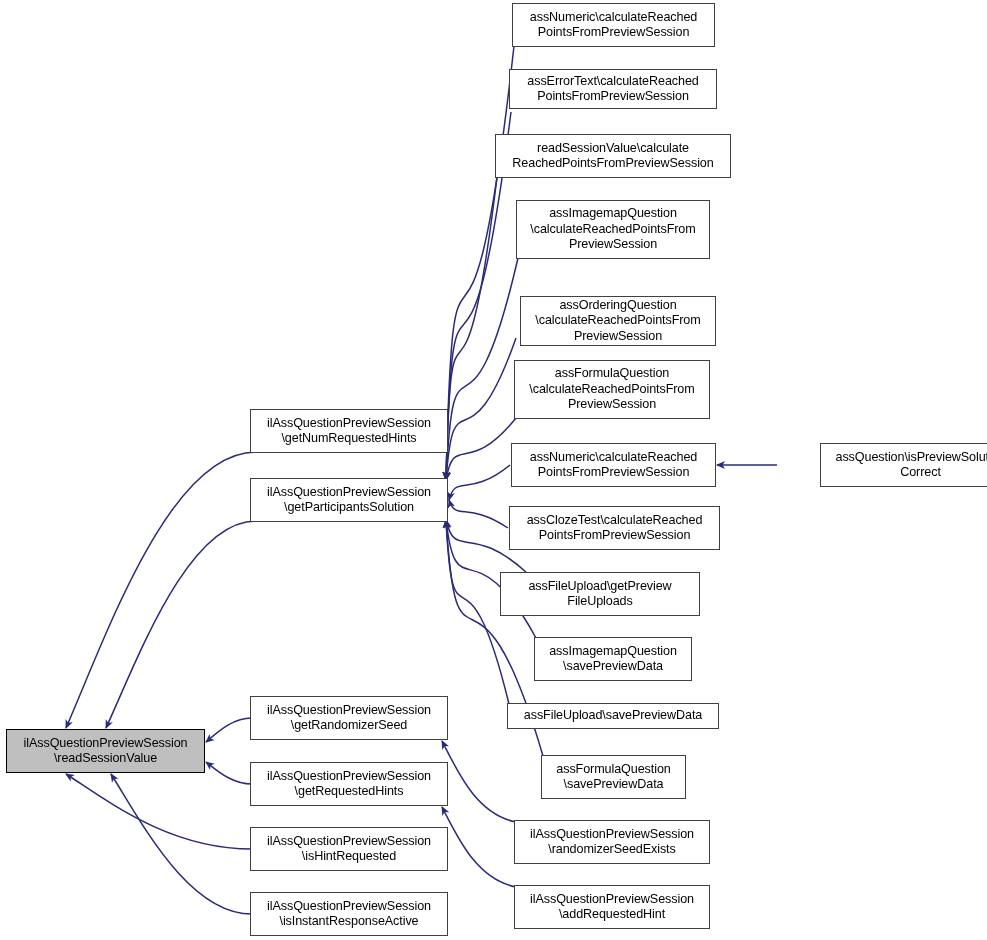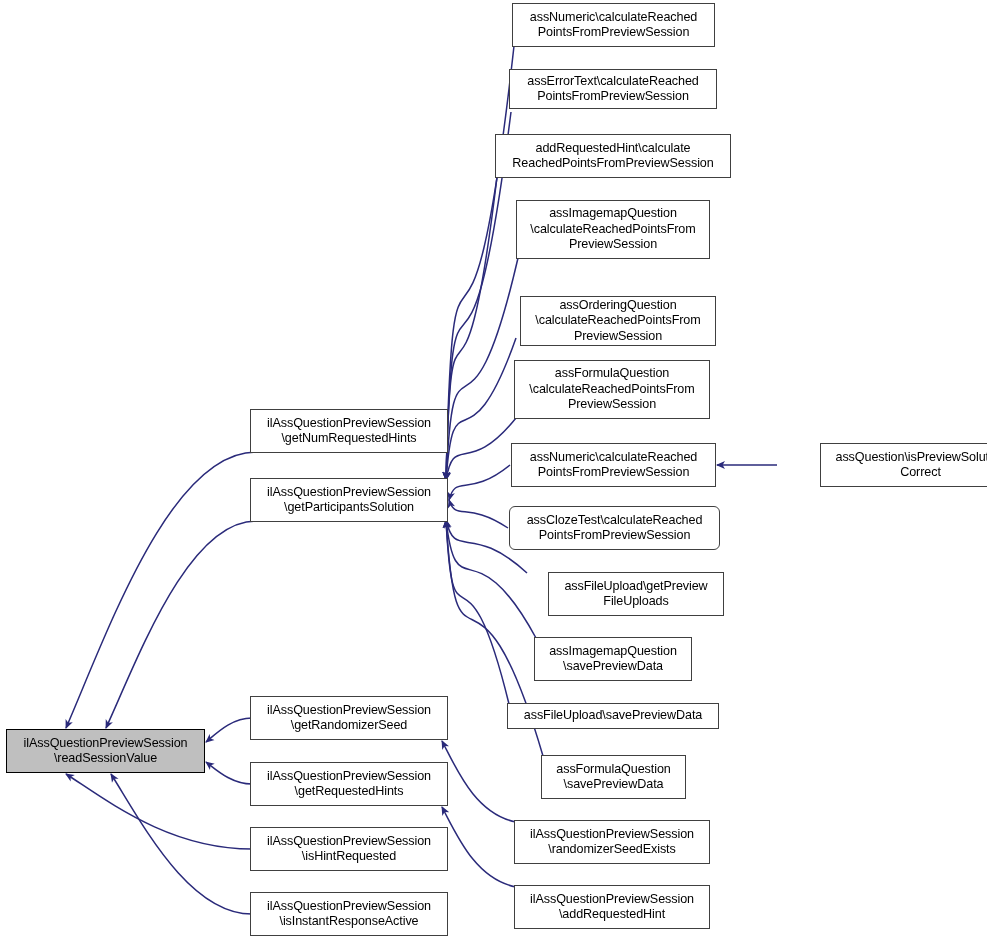--- a/index.html
+++ b/index.html
@@ -74,36 +74,36 @@
       <div class="node" style="left: 250px; top: 762px; width: 198px; height: 44px;"><span>ilAssQuestionPreviewSession
 \getRequestedHints</span></div>
       <div class="node" style="left: 250px; top: 827px; width: 198px; height: 44px;"><span>ilAssQuestionPreviewSession
 \isHintRequested</span></div>
       <div class="node" style="left: 250px; top: 892px; width: 198px; height: 44px;"><span>ilAssQuestionPreviewSession
 \isInstantResponseActive</span></div>
       <div class="node" style="left: 512px; top: 3px; width: 203px; height: 44px; justify-content: flex-end;"><span>assNumeric\calculateReached
 PointsFromPreviewSession</span></div>
       <div class="node" style="left: 509px; top: 69px; width: 208px; height: 40px;"><span>assErrorText\calculateReached
 PointsFromPreviewSession</span></div>
-      <div class="node" style="left: 495px; top: 134px; width: 236px; height: 44px;"><span>addRequestedHint\calculate
+      <div class="node" style="left: 495px; top: 134px; width: 236px; height: 44px;"><span>readSessionValue\calculate
 ReachedPointsFromPreviewSession</span></div>
       <div class="node" style="left: 516px; top: 200px; width: 194px; height: 59px;"><span>assImagemapQuestion
 \calculateReachedPointsFrom
 PreviewSession</span></div>
       <div class="node" style="left: 514px; top: 296px; width: 196px; height: 50px; margin-left: 6px;"><span>assOrderingQuestion
 \calculateReachedPointsFrom
 PreviewSession</span></div>
       <div class="node" style="left: 514px; top: 360px; width: 196px; height: 59px;"><span>assFormulaQuestion
 \calculateReachedPointsFrom
 PreviewSession</span></div>
       <div class="node" style="left: 511px; top: 443px; width: 205px; height: 44px;"><span>assNumeric\calculateReached
 PointsFromPreviewSession</span></div>
-      <div class="node" style="left: 509px; top: 506px; width: 211px; height: 44px; border-radius: 6px;"><span>assClozeTest\calculateReached
+      <div class="node" style="left: 509px; top: 506px; width: 211px; height: 44px;"><span>assClozeTest\calculateReached
 PointsFromPreviewSession</span></div>
-      <div class="node" style="left: 548px; top: 572px; width: 176px; height: 44px;"><span>assFileUpload\getPreview
+      <div class="node" style="left: 500px; top: 572px; width: 200px; height: 44px;"><span>assFileUpload\getPreview
 FileUploads</span></div>
       <div class="node" style="left: 534px; top: 637px; width: 158px; height: 44px;"><span>assImagemapQuestion
 \savePreviewData</span></div>
       <div class="node" style="left: 507px; top: 703px; width: 212px; height: 26px;"><span>assFileUpload\savePreviewData</span></div>
       <div class="node" style="left: 541px; top: 755px; width: 145px; height: 44px;"><span>assFormulaQuestion
 \savePreviewData</span></div>
       <div class="node" style="left: 514px; top: 820px; width: 196px; height: 44px;"><span>ilAssQuestionPreviewSession
 \randomizerSeedExists</span></div>
       <div class="node" style="left: 514px; top: 885px; width: 196px; height: 44px;"><span>ilAssQuestionPreviewSession
 \addRequestedHint</span></div>

